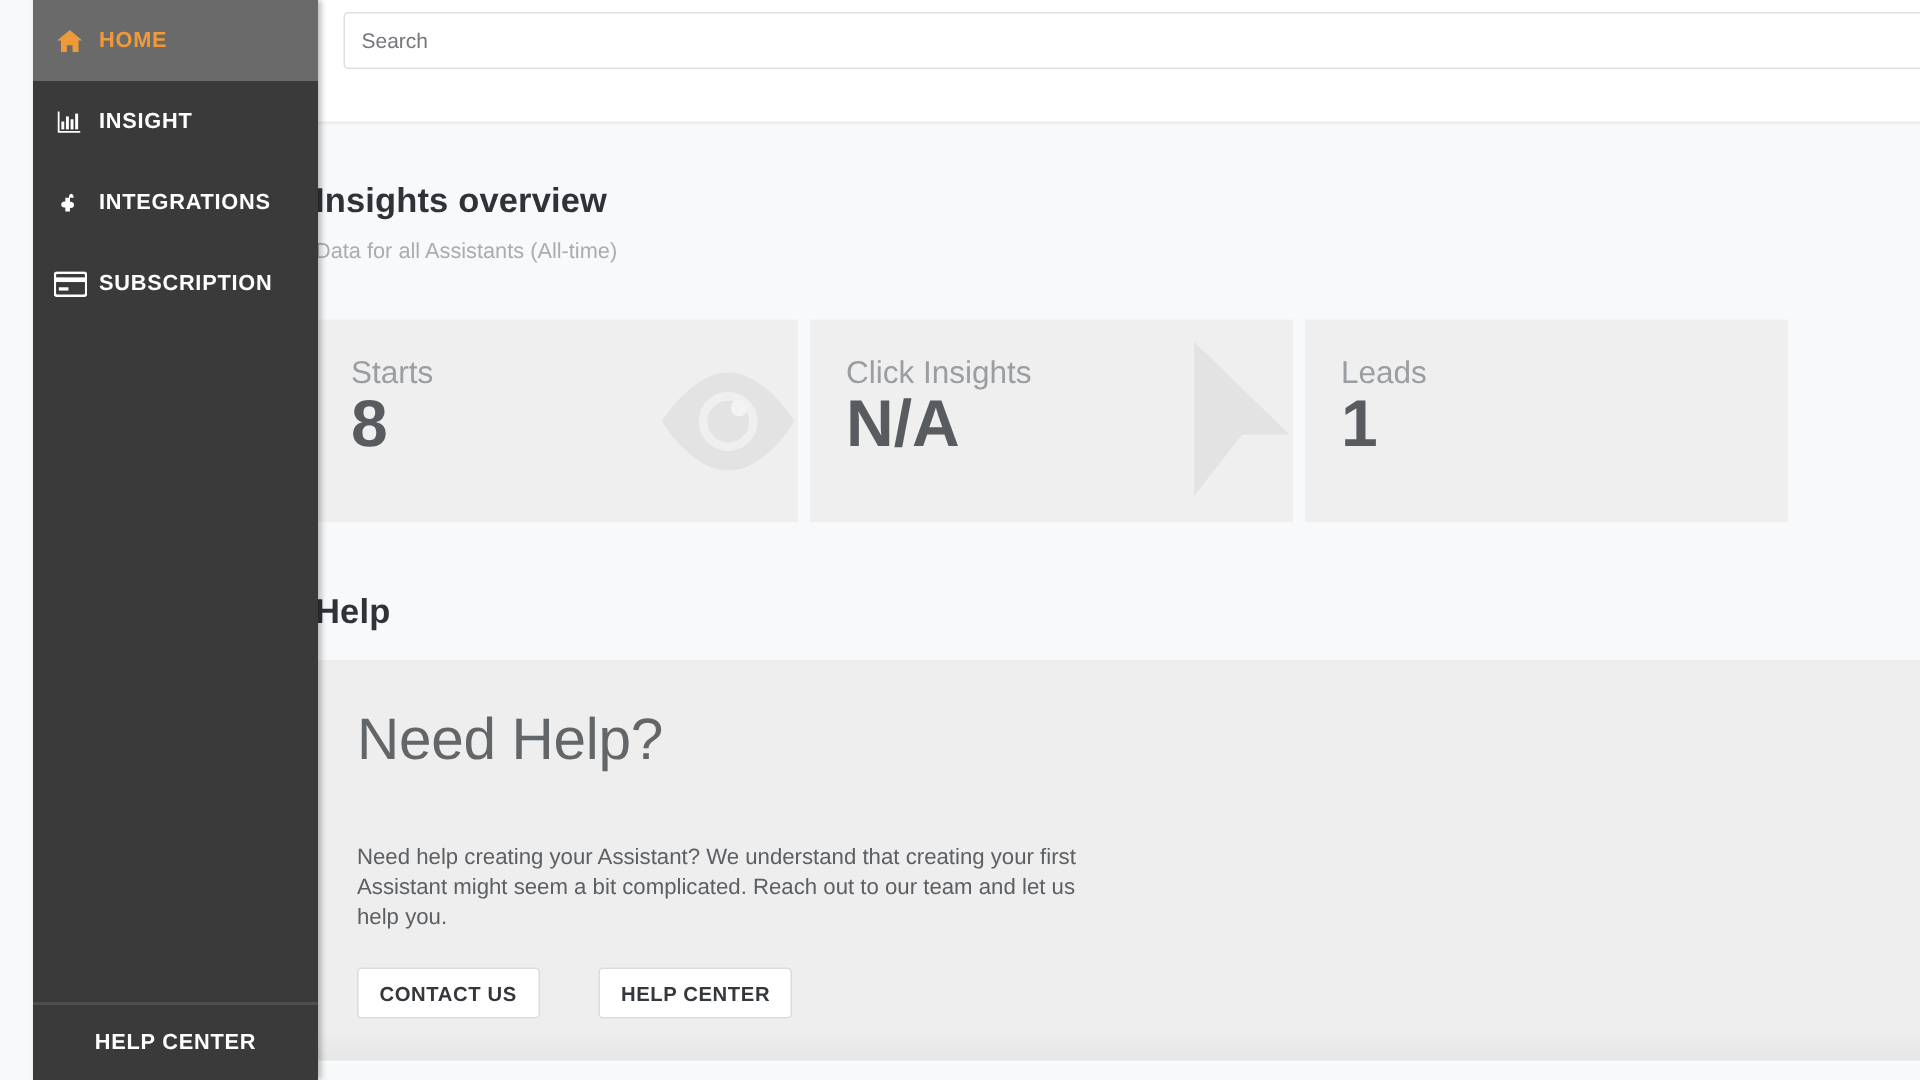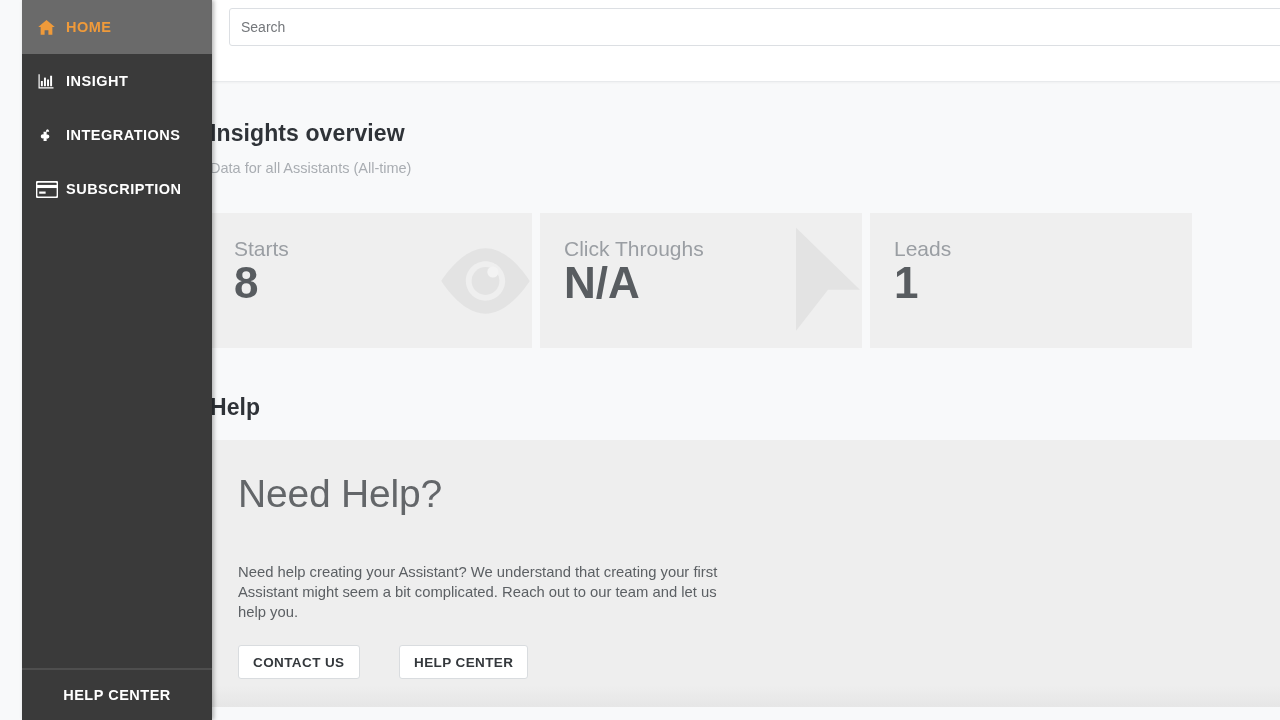--- a/index.html
+++ b/index.html
@@ -245,21 +245,21 @@
           <svg width="105" height="72" viewBox="0 0 64 44">
             <path d="M32 2C17 2 5 22 5 22s12 20 27 20 27-20 27-20S47 2 32 2zm0 32c-6.6 0-12-5.4-12-12s5.4-12 12-12 12 5.4 12 12-5.4 12-12 12z"></path>
             <circle cx="32" cy="22" r="8.5"></circle>
             <circle cx="36.5" cy="16.5" r="3.4" fill="#f3f3f3"></circle>
           </svg>
         </div>
       </div>
 
 
       <div class="stat-card w-std">
-        <div class="stat-label">Click Throughs</div>
+        <div class="stat-label">Click Insights</div>
         <div class="stat-value">N/A</div>
         <div class="stat-wm" style="right:-2px;">
           <svg width="72" height="110" viewBox="0 0 40 62">
             <path d="M2 1 L38 36 L20 36 L2 59 Z"></path>
           </svg>
         </div>
       </div>
 
       <div class="stat-card" style="width:322px;">
         <div class="stat-label">Leads</div>

